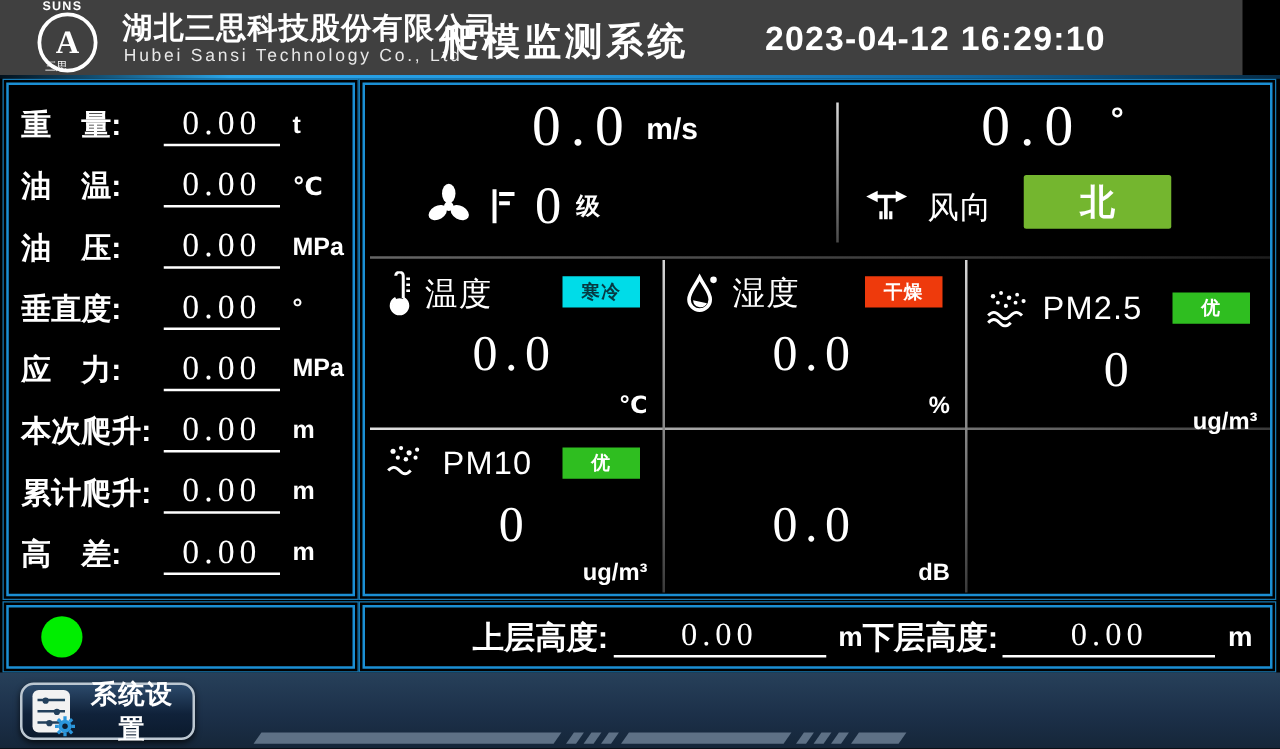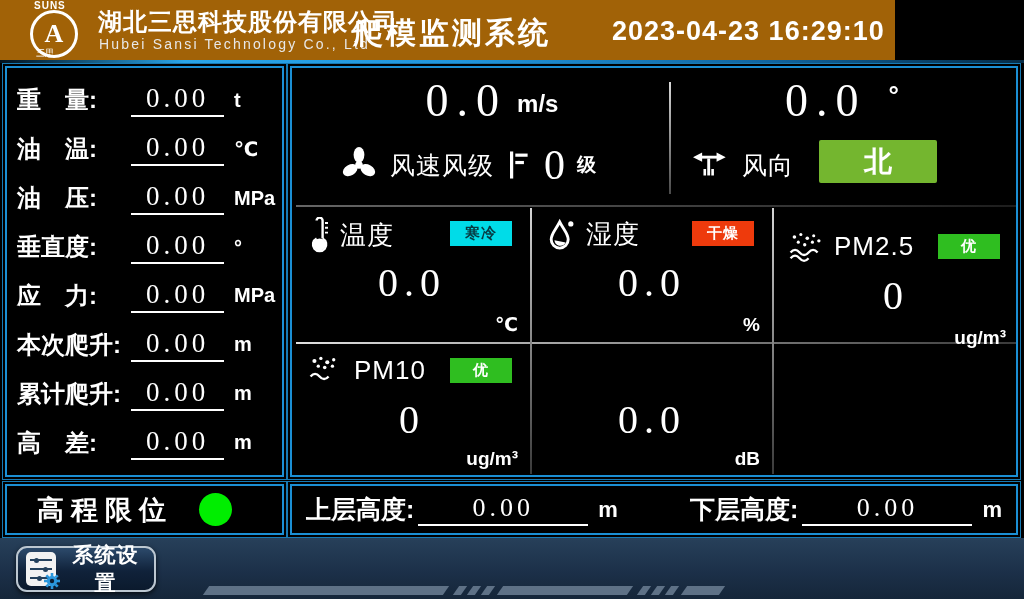--- a/index.html
+++ b/index.html
@@ -1,39 +1,39 @@
 <!DOCTYPE html>
 <html><head>
 <meta charset="utf-8">
 <style>
   html,body{margin:0;padding:0;background:#000;}
   #app{position:relative;width:1024px;height:599px;background:#000;overflow:hidden;
        font-family:"Liberation Sans","DejaVu Sans",sans-serif;color:#fff;}
 
   
-  .header{position:absolute;left:0;top:0;width:895px;height:60px;background:#a16207;}
+  .header{position:absolute;left:0;top:0;width:968px;height:60px;background:#404040;padding-left:26px;}
   .logo{position:absolute;left:22px;top:2px;width:72px;height:56px;}
   .logo-circle{position:absolute;left:8px;top:8px;width:42px;height:42px;border:3px solid #fff;
                border-radius:50%;display:flex;align-items:center;justify-content:center;}
   .logo-a{font-size:26px;font-weight:bold;color:#fff;font-family:"Liberation Serif",serif;}
   .logo-suns{position:absolute;left:12px;top:-2px;font-size:10px;font-weight:bold;letter-spacing:1px;}
   .logo-sansi{position:absolute;left:14px;bottom:-2px;font-size:9px;text-align:center;}
   .company-cn{position:absolute;left:98px;top:6px;font-size:24px;font-weight:bold;letter-spacing:1px;}
   .company-en{position:absolute;left:99px;top:36px;font-size:14px;letter-spacing:2.2px;color:#e8e8e8;}
   .app-title{position:absolute;left:353px;top:13px;font-size:30px;font-weight:bold;letter-spacing:3px;font-family:Liberation Mono, monospace;}
   .datetime{position:absolute;left:612px;top:16px;font-size:27px;font-weight:bold;letter-spacing:1px;}
   .header-sep{position:absolute;left:0;top:60px;width:1024px;height:3px;
      background:linear-gradient(90deg,#03111c 0%,#2aa6ea 18%,#2196dd 45%,#11659f 75%,#062c47 100%);}
 
   
   .panel{position:absolute;background:#000;border:2px solid #1b8fd4;outline:1px solid rgba(27,143,212,.85);outline-offset:2px;box-sizing:border-box;}
   .left-panel{left:5px;top:66px;width:279px;height:411px;display:flex;flex-direction:column;padding:8px 10px;justify-content:flex-end;}
   .main-panel{left:290px;top:66px;width:728px;height:411px;}
   .elevation-panel{left:5px;top:484px;width:279px;height:51px;display:flex;align-items:center;}
-  .heights-panel{left:290px;top:484px;width:728px;height:51px;display:flex;align-items:center;justify-content:space-between;padding:0 14px;}
+  .heights-panel{left:290px;top:484px;width:728px;height:51px;display:flex;align-items:center;justify-content:flex-end;padding:0 14px;}
 
   
   .lp-row{flex:1;display:flex;align-items:center;}
   .lp-label{width:112px;font-size:24px;font-weight:bold;white-space:nowrap;}
   .lp-value{flex:1;text-align:center;font-family:"Liberation Serif","DejaVu Serif",serif;
             font-size:27px;letter-spacing:4px;border-bottom:2px solid #fff;padding-bottom:1px;margin:0 10px 0 2px;}
   .lp-unit{width:38px;font-size:20px;font-weight:bold;text-align:left;}
 
   
   .wind-divider{position:absolute;left:377px;top:14px;width:2px;height:112px;
@@ -111,21 +111,21 @@
     <div class="logo">
       <div class="logo-suns">SUNS</div>
       <div class="logo-circle">
         <span class="logo-a">A</span>
       </div>
       <div class="logo-sansi">三思</div>
     </div>
     <div class="company-cn">湖北三思科技股份有限公司</div>
     <div class="company-en">Hubei Sansi Technology Co., Ltd</div>
     <div class="app-title">爬模监测系统</div>
-    <div class="datetime">2023-04-23 16:29:10</div>
+    <div class="datetime">2023-04-12 16:29:10</div>
   </div>
   <div class="header-sep"></div>
 
   <section class="panel left-panel">
     <div class="lp-row">
       <span class="lp-label">重　量:</span>
       <span class="lp-value">0.00</span>
       <span class="lp-unit">t</span>
     </div>
     <div class="lp-row">
@@ -175,21 +175,20 @@
     </div>
     <div class="wind-speed-sub">
       <svg class="icon" width="38" height="38" viewBox="0 0 24 24">
         <g fill="#fff">
           <ellipse cx="12" cy="5.6" rx="3.4" ry="5"></ellipse>
           <ellipse cx="12" cy="5.6" rx="3.4" ry="5" transform="rotate(120 12 12)"></ellipse>
           <ellipse cx="12" cy="5.6" rx="3.4" ry="5" transform="rotate(240 12 12)"></ellipse>
           <circle cx="12" cy="12" r="2.4"></circle>
         </g>
       </svg>
-      <span class="wind-label">风速风级</span>
       <svg class="icon" width="26" height="32" viewBox="0 0 20 26">
         <g stroke="#fff" stroke-width="2.6" fill="none">
           <path d="M4 2 V24"></path>
           <path d="M7 5 H17"></path>
           <path d="M7 11 H14"></path>
         </g>
       </svg>
       <span class="level-val">0</span>
       <span class="level-unit">级</span>
     </div>
@@ -296,21 +295,20 @@
       <div class="cell-unit">ug/m³</div>
     </div>
 
     <div class="cell cell-noise">
       <div class="cell-value">0.0</div>
       <div class="cell-unit">dB</div>
     </div>
   </section>
 
   <section class="panel elevation-panel">
-    <span class="elev-label">高程限位</span>
     <span class="elev-lamp" style="background-color: rgb(0, 238, 0);"></span>
   </section>
 
   <section class="panel heights-panel">
     <div class="hgt-group">
       <span class="hgt-label">上层高度:</span>
       <span class="hgt-value">0.00</span>
       <span class="hgt-unit">m</span>
     </div>
     <div class="hgt-group">

